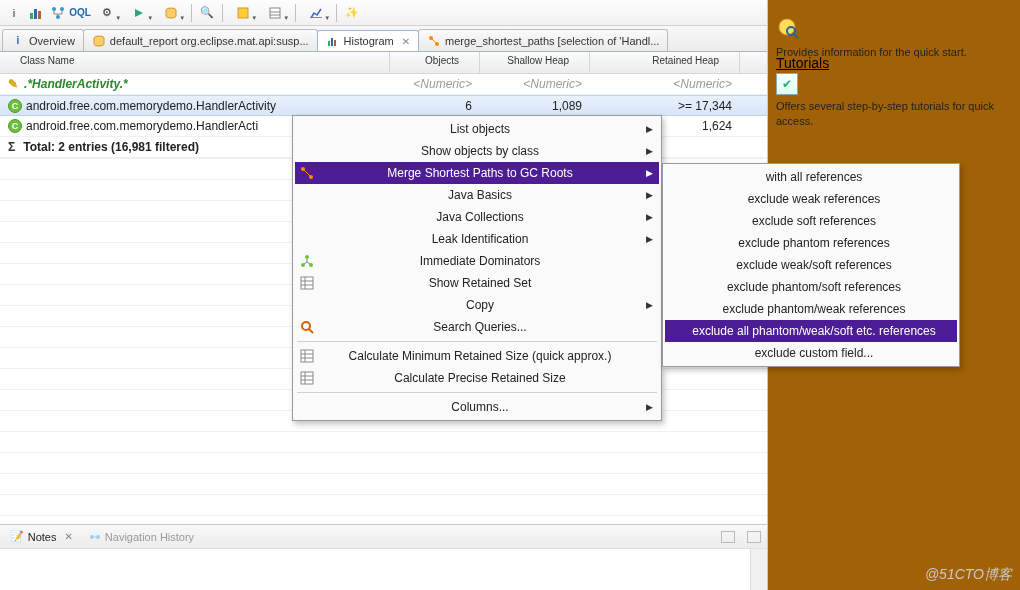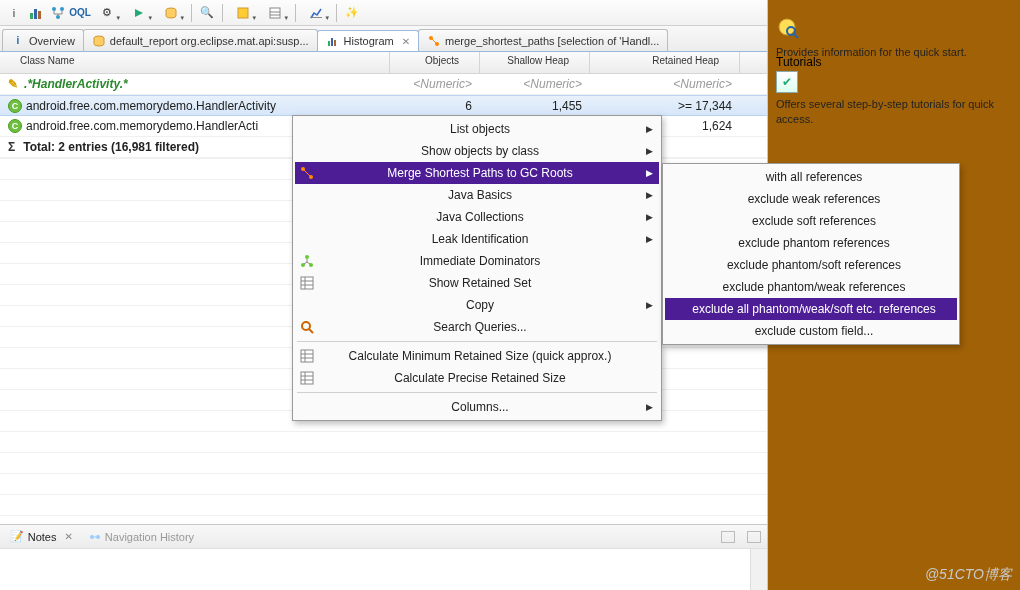--- a/index.html
+++ b/index.html
@@ -179,21 +179,21 @@
         <div class="td c2 numeric-ph">&lt;Numeric&gt;</div>
         <div class="td c3 numeric-ph">&lt;Numeric&gt;</div>
         <div class="td c4 numeric-ph">&lt;Numeric&gt;</div>
       </div>
       <div class="trow sel">
         <div class="td c1">
             <span class="cls-icon">C</span>
             <span>android.free.com.memorydemo.HandlerActivity</span>
           </div>
         <div class="td c2">6</div>
-        <div class="td c3">1,455</div>
+        <div class="td c3">1,089</div>
         <div class="td c4">&gt;= 17,344</div>
       </div>
       <div class="trow">
         <div class="td c1">
             <span class="cls-icon">C</span>
             <span>android.free.com.memorydemo.HandlerActi</span>
           </div>
         <div class="td c2"></div>
         <div class="td c3"></div>
         <div class="td c4">1,624</div>
@@ -235,21 +235,21 @@
     </div>
   </div>
 
   <div class="right">
     <div class="hicon"><svg width="24" height="24">
           <circle cx="11" cy="11" r="8" fill="#fd5" stroke="#c93"></circle>
           <circle cx="15" cy="15" r="4" fill="none" stroke="#26a" stroke-width="2"></circle>
           <line x1="18" y1="18" x2="22" y2="22" stroke="#26a" stroke-width="2"></line>
         </svg></div>
     <p>Provides information for the quick start.</p>
-    <div style="font-size:12px;color:#000;margin-top:-10px;margin-bottom:2px">Tutorials</div>
+    <div style="font-size:14px;text-decoration:underline;color:#000;margin-top:-10px;margin-bottom:2px">Tutorials</div>
     <div class="box-icon">✔</div>
     <p>Offers several step-by-step tutorials for quick access.</p>
   </div>
 </div>
 
 <div class="menu" id="menu1">
     <div class="mi">
       <span>List objects</span>
       <span class="arrow">▶</span>
     </div>
@@ -352,20 +352,23 @@
     <div class="mi">
       <span>exclude weak references</span>
     </div>
     <div class="mi">
       <span>exclude soft references</span>
     </div>
     <div class="mi">
       <span>exclude phantom references</span>
     </div>
     <div class="mi">
+      <span>exclude weak/soft references</span>
+    </div>
+    <div class="mi">
       <span>exclude phantom/soft references</span>
     </div>
     <div class="mi">
       <span>exclude phantom/weak references</span>
     </div>
     <div class="mi hl">
       <span>exclude all phantom/weak/soft etc. references</span>
     </div>
     <div class="mi">
       <span>exclude custom field...</span>

